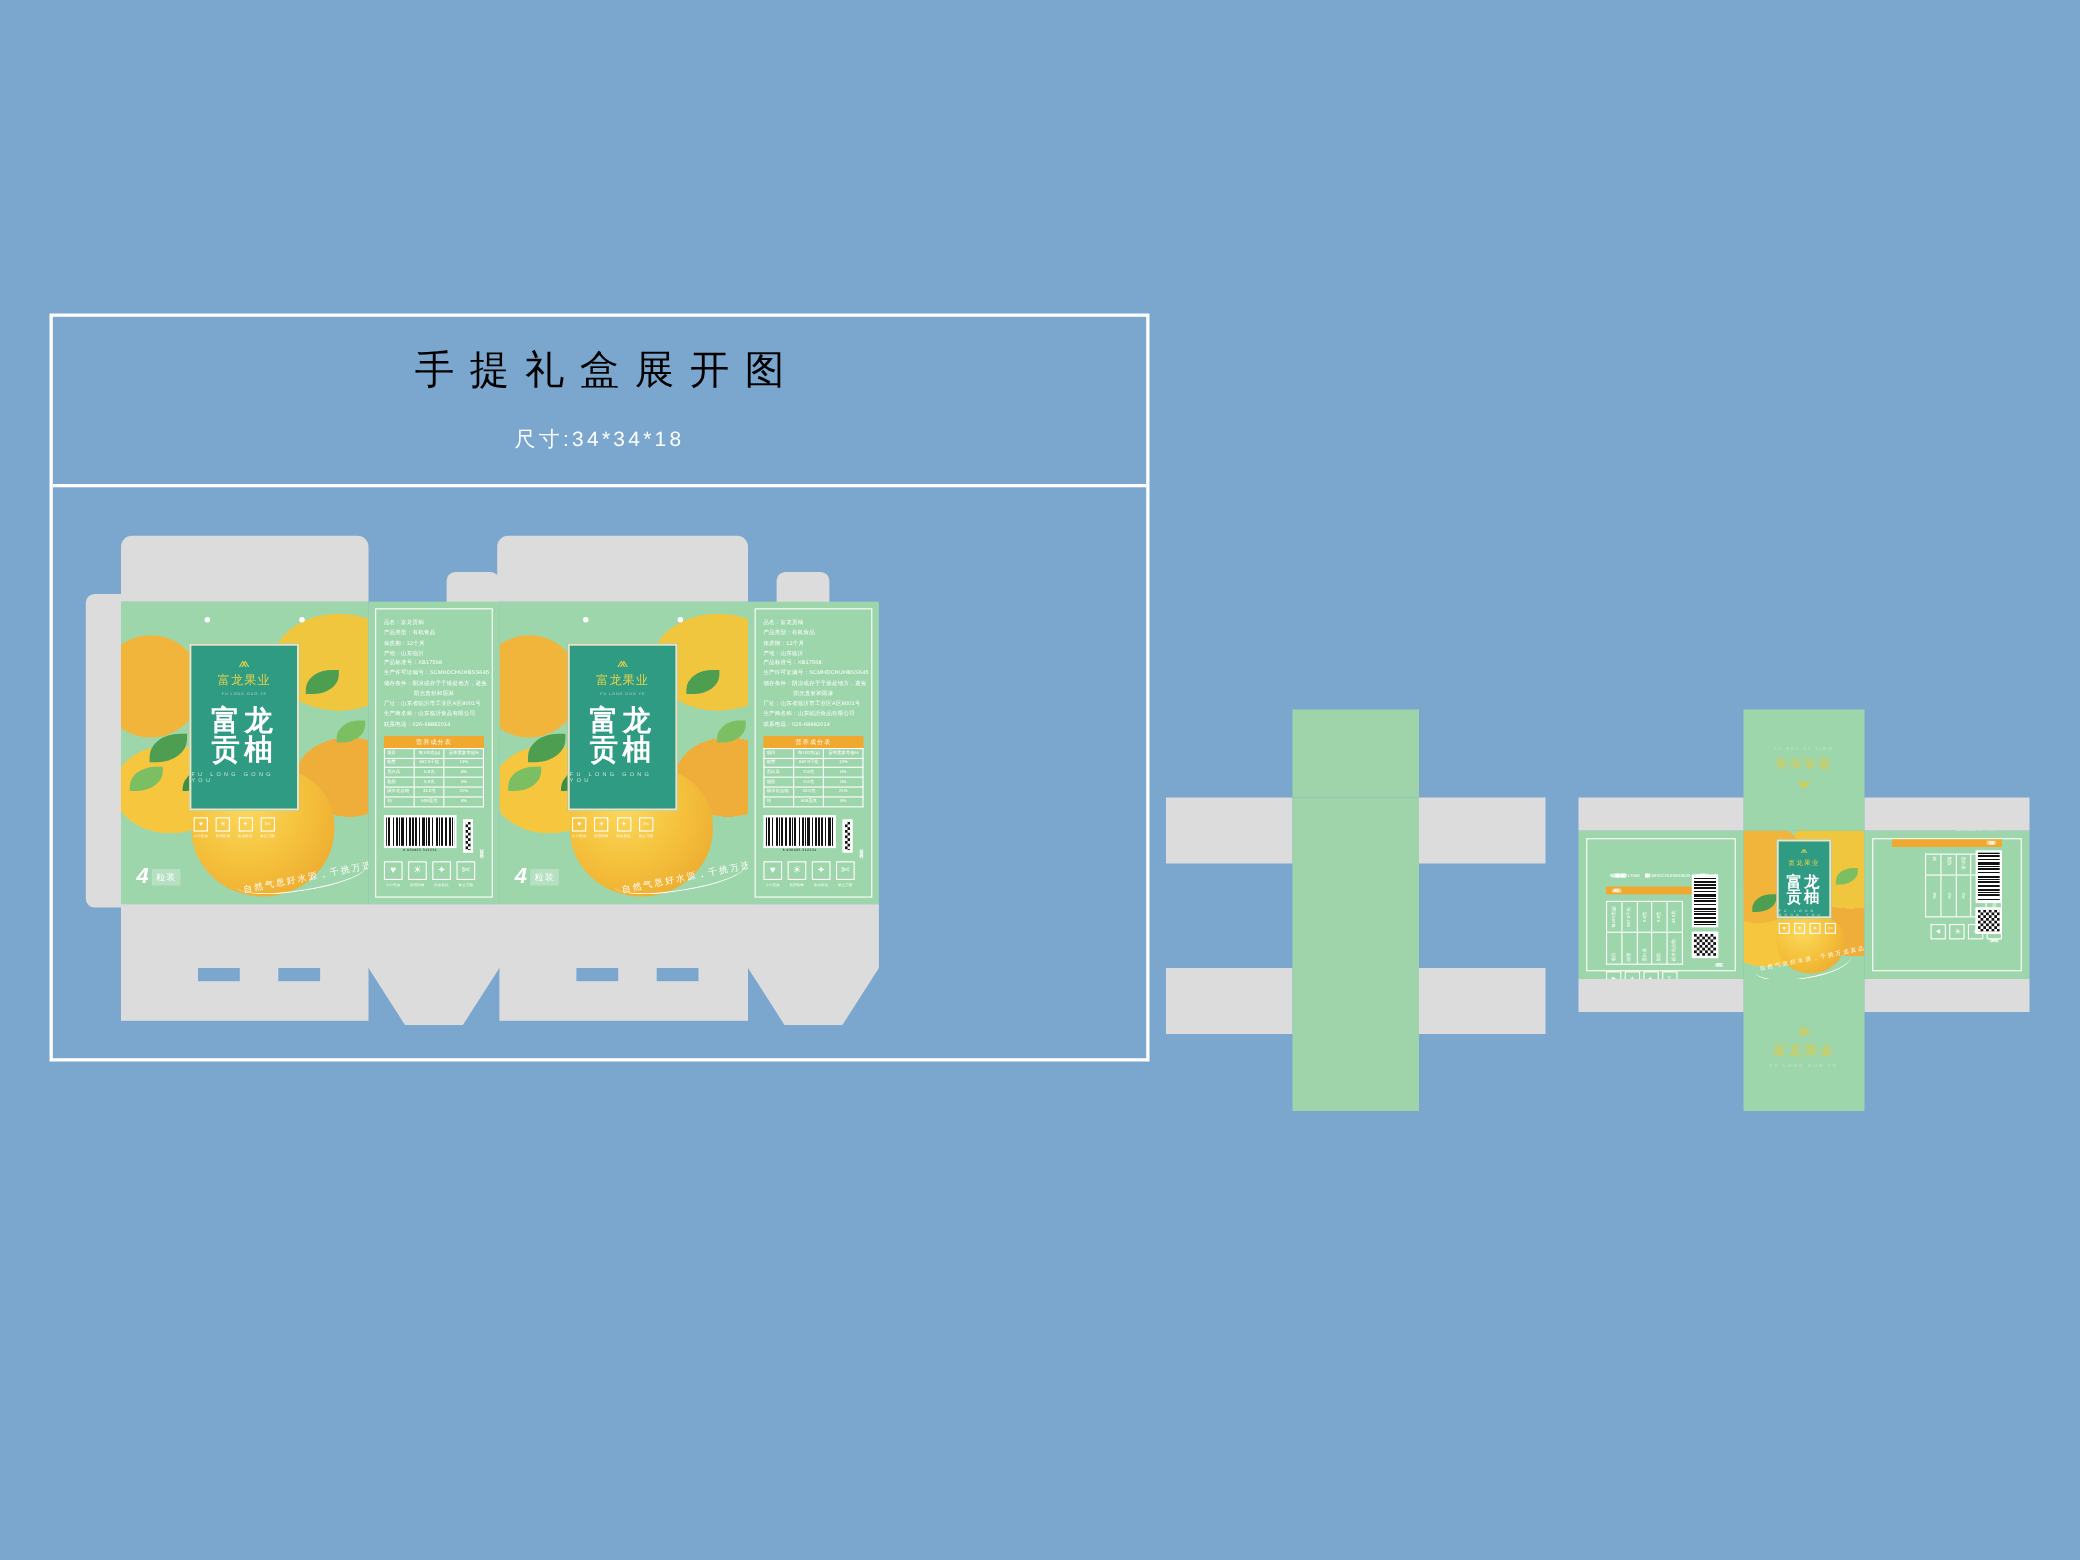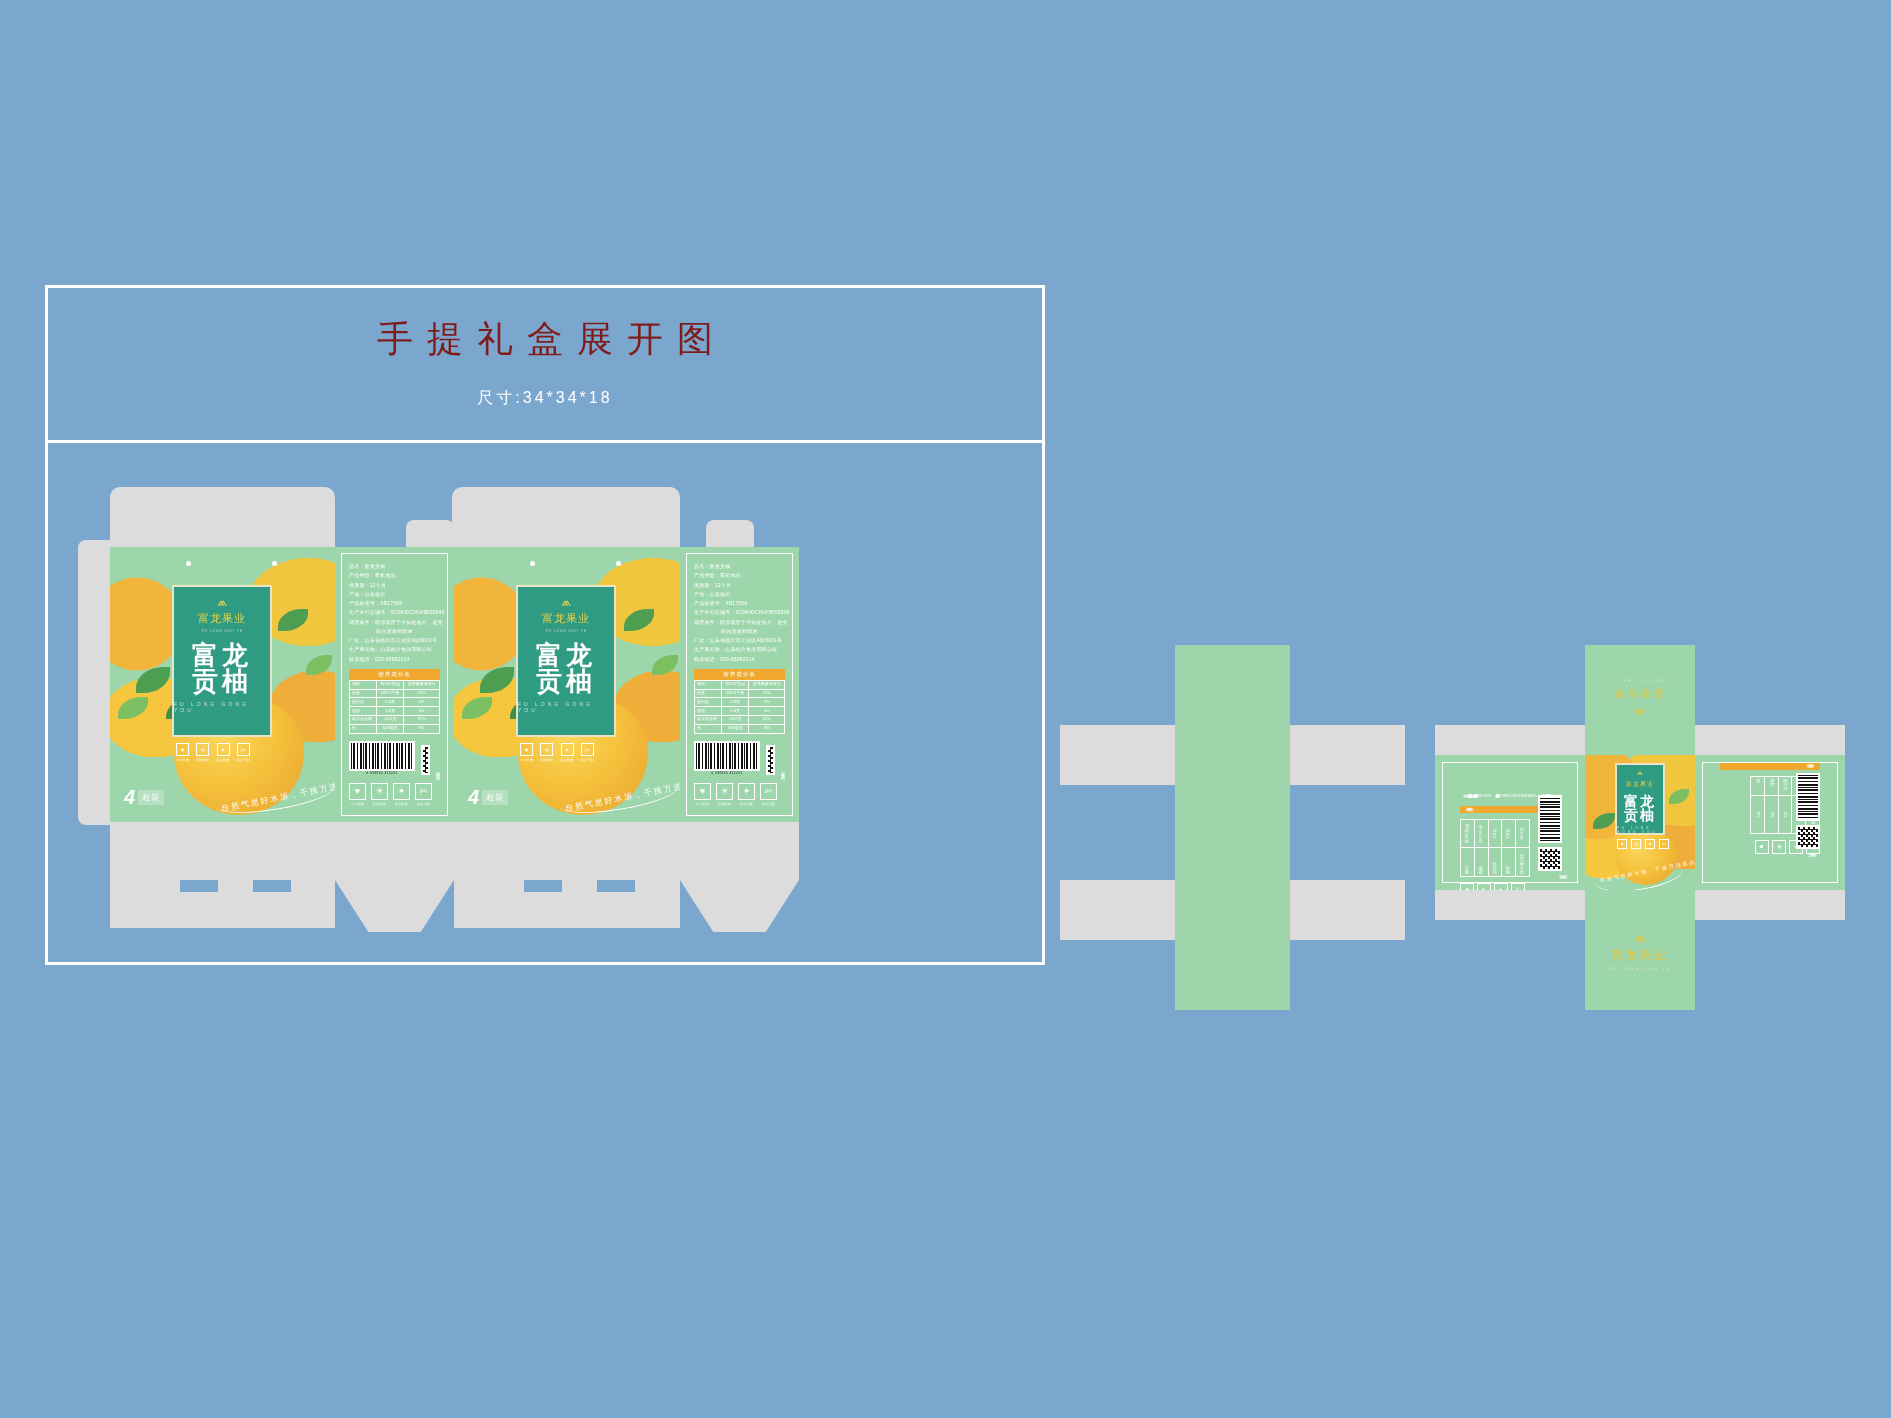--- a/index.html
+++ b/index.html
@@ -9,23 +9,23 @@
     font-family:"Liberation Sans","DejaVu Sans",sans-serif;
     overflow:hidden;position:relative;
   }
   .stage{position:absolute;inset:0;}
 
   
   .panel{position:absolute;border:3px solid #ffffff;box-sizing:border-box;}
   .panel-head{position:absolute;left:0;right:0;top:0;border-bottom:3px solid #ffffff;
     box-sizing:border-box;display:flex;flex-direction:column;align-items:center;
     justify-content:center;}
-  .panel-title{color:#7f1d1d;font-size:36px;letter-spacing:14px;
+  .panel-title{color:#000000;font-size:36px;letter-spacing:14px;
     text-indent:14px;font-weight:400;line-height:1.1;}
-  .panel-sub{color:#ffffff;font-size:16px;letter-spacing:3px;margin-top:30px;}
+  .panel-sub{color:#ffffff;font-size:19px;letter-spacing:3px;margin-top:30px;}
 
   
   .die{position:absolute;}
   .grey{background:#DCDCDC;}
   .green{background:#9FD3AA;}
 
   
   .face{position:absolute;overflow:hidden;background:#9ED6AC;}
   .face-bg{position:absolute;inset:0;
     background:

